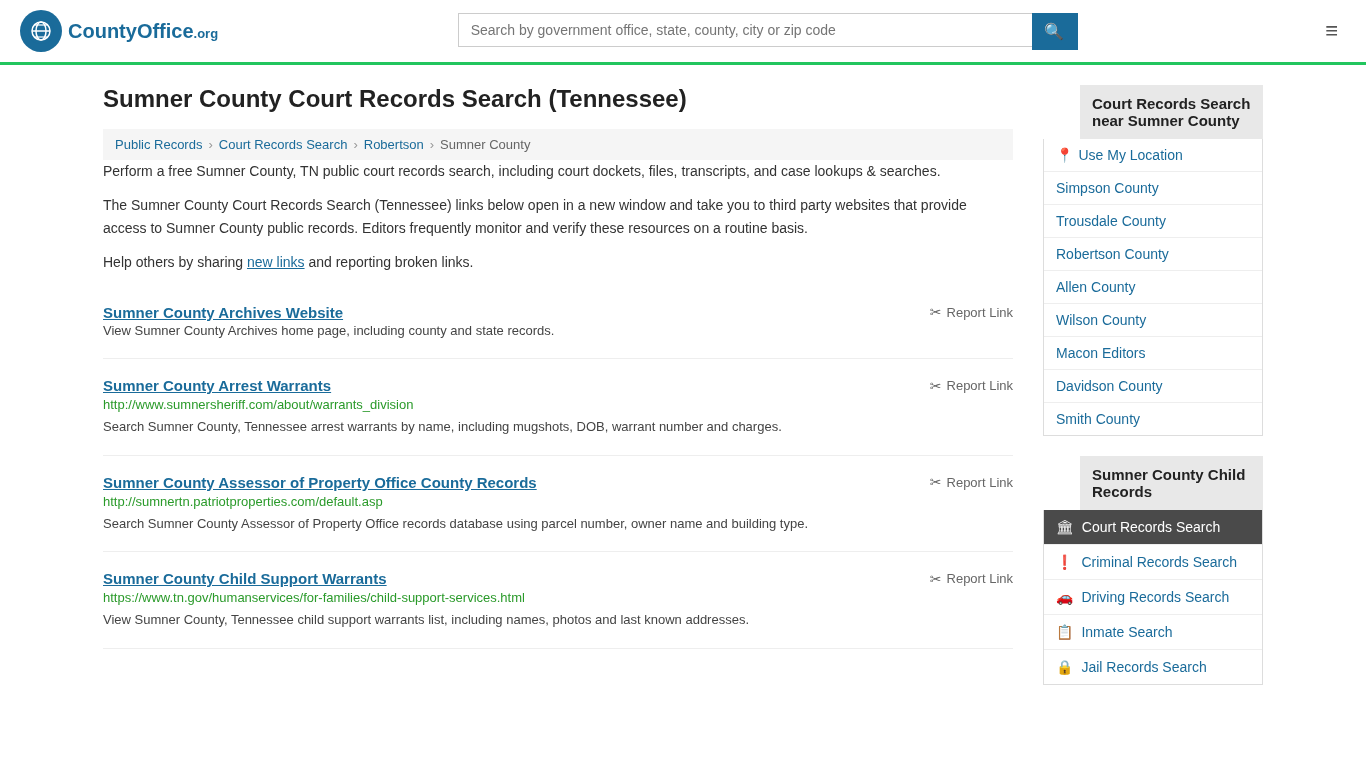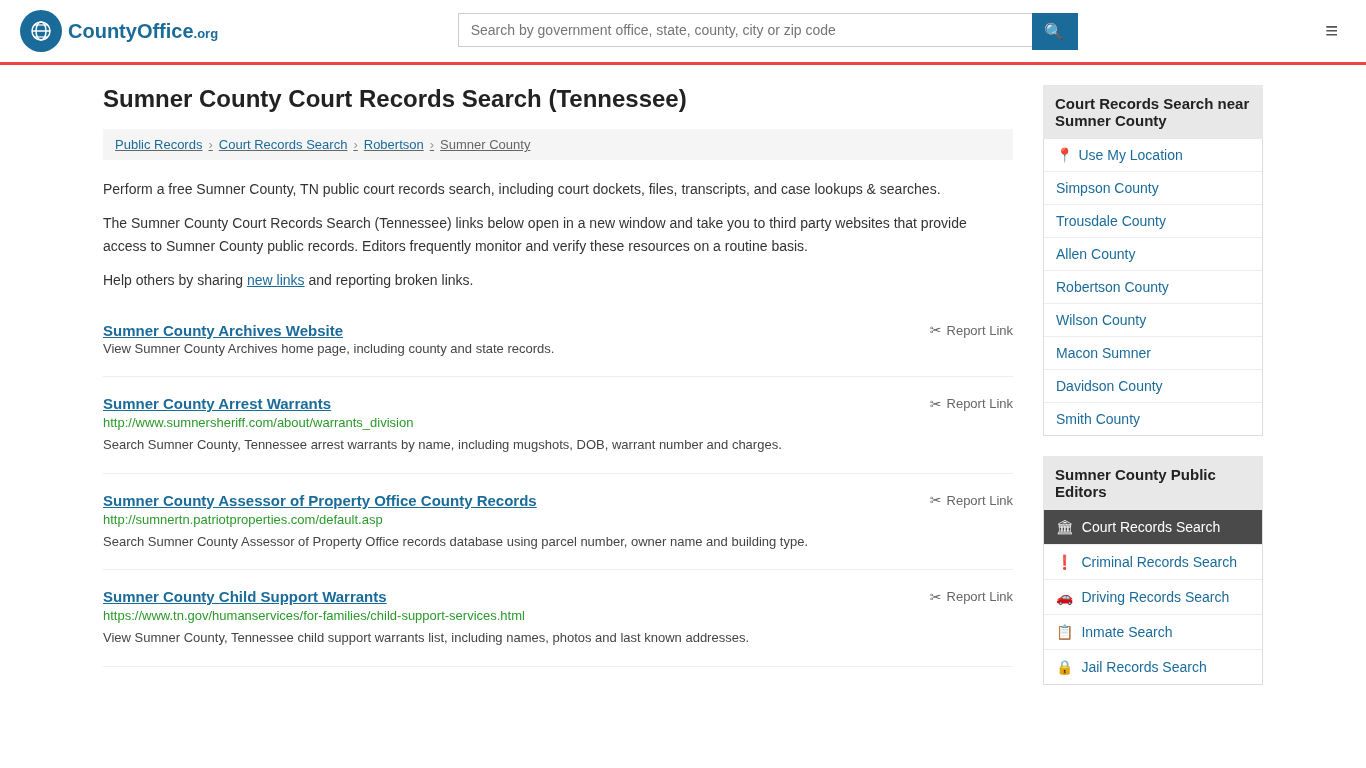--- a/index.html
+++ b/index.html
@@ -1,21 +1,21 @@
 <!DOCTYPE html>
 <html><head>
   <meta charset="utf-8">
   <style>
     * { box-sizing: border-box; margin: 0; padding: 0; }
     body { font-family: Arial, sans-serif; font-size: 14px; color: #333; background: #fff; }
 
     
     .header {
       background: #fff;
-      border-bottom: 3px solid #ef4444;
+      border-bottom: 3px solid #22c55e;
       padding: 10px 20px;
       display: flex;
       align-items: center;
       justify-content: space-between;
     }
     .logo-area {
       display: flex;
       align-items: center;
       gap: 6px;
     }
@@ -95,25 +95,23 @@
       color: #222;
       margin-bottom: 16px;
     }
 
     
     .breadcrumb {
       background: #f5f5f5;
       padding: 8px 12px;
       font-size: 13px;
       color: #666;
-      margin-bottom: 18px;
       display: flex;
       align-items: flex-end;
       gap: 4px;
-      text-decoration: underline;
     }
     .breadcrumb a {
       color: #1a6b9a;
       text-decoration: none;
     }
     .breadcrumb .sep { color: #999; margin: 0 2px; }
 
     
     .description { margin-bottom: 12px; line-height: 1.6; font-size: 14px; color: #333; }
     .description a { color: #1a6b9a; text-decoration: underline; }
@@ -160,20 +158,21 @@
     }
 
     
     .sidebar-section-title {
       background: #e8e8e8;
       padding: 10px 12px;
       font-size: 15px;
       font-weight: bold;
       color: #222;
       margin-bottom: 0;
+      margin-left: 37px;
     }
     .sidebar-links {
       list-style: none;
       border: 1px solid #ddd;
       border-top: none;
       margin-bottom: 20px;
     }
     .sidebar-links li {
       border-bottom: 1px solid #eee;
     }
@@ -336,40 +335,40 @@
           </span>
         </a>
       </li>
       <li>
         <a href="#">Simpson County</a>
       </li>
       <li>
         <a href="#">Trousdale County</a>
       </li>
       <li>
+        <a href="#">Robertson County</a>
+      </li>
+      <li>
         <a href="#">Allen County</a>
       </li>
       <li>
-        <a href="#">Robertson County</a>
-      </li>
-      <li>
         <a href="#">Wilson County</a>
       </li>
       <li>
-        <a href="#">Macon Sumner</a>
+        <a href="#">Macon Editors</a>
       </li>
       <li>
         <a href="#">Davidson County</a>
       </li>
       <li>
         <a href="#">Smith County</a>
       </li>
     </ul>
 
-    <div class="sidebar-section-title">Sumner County Public Editors</div>
+    <div class="sidebar-section-title">Sumner County Child Records</div>
     <ul class="sidebar-nav">
       <li class="active">
         <a href="#">
           <span class="nav-icon">🏛</span>
           <span>Court Records Search</span>
         </a>
       </li>
       <li>
         <a href="#">
           <span class="nav-icon">❗</span>

